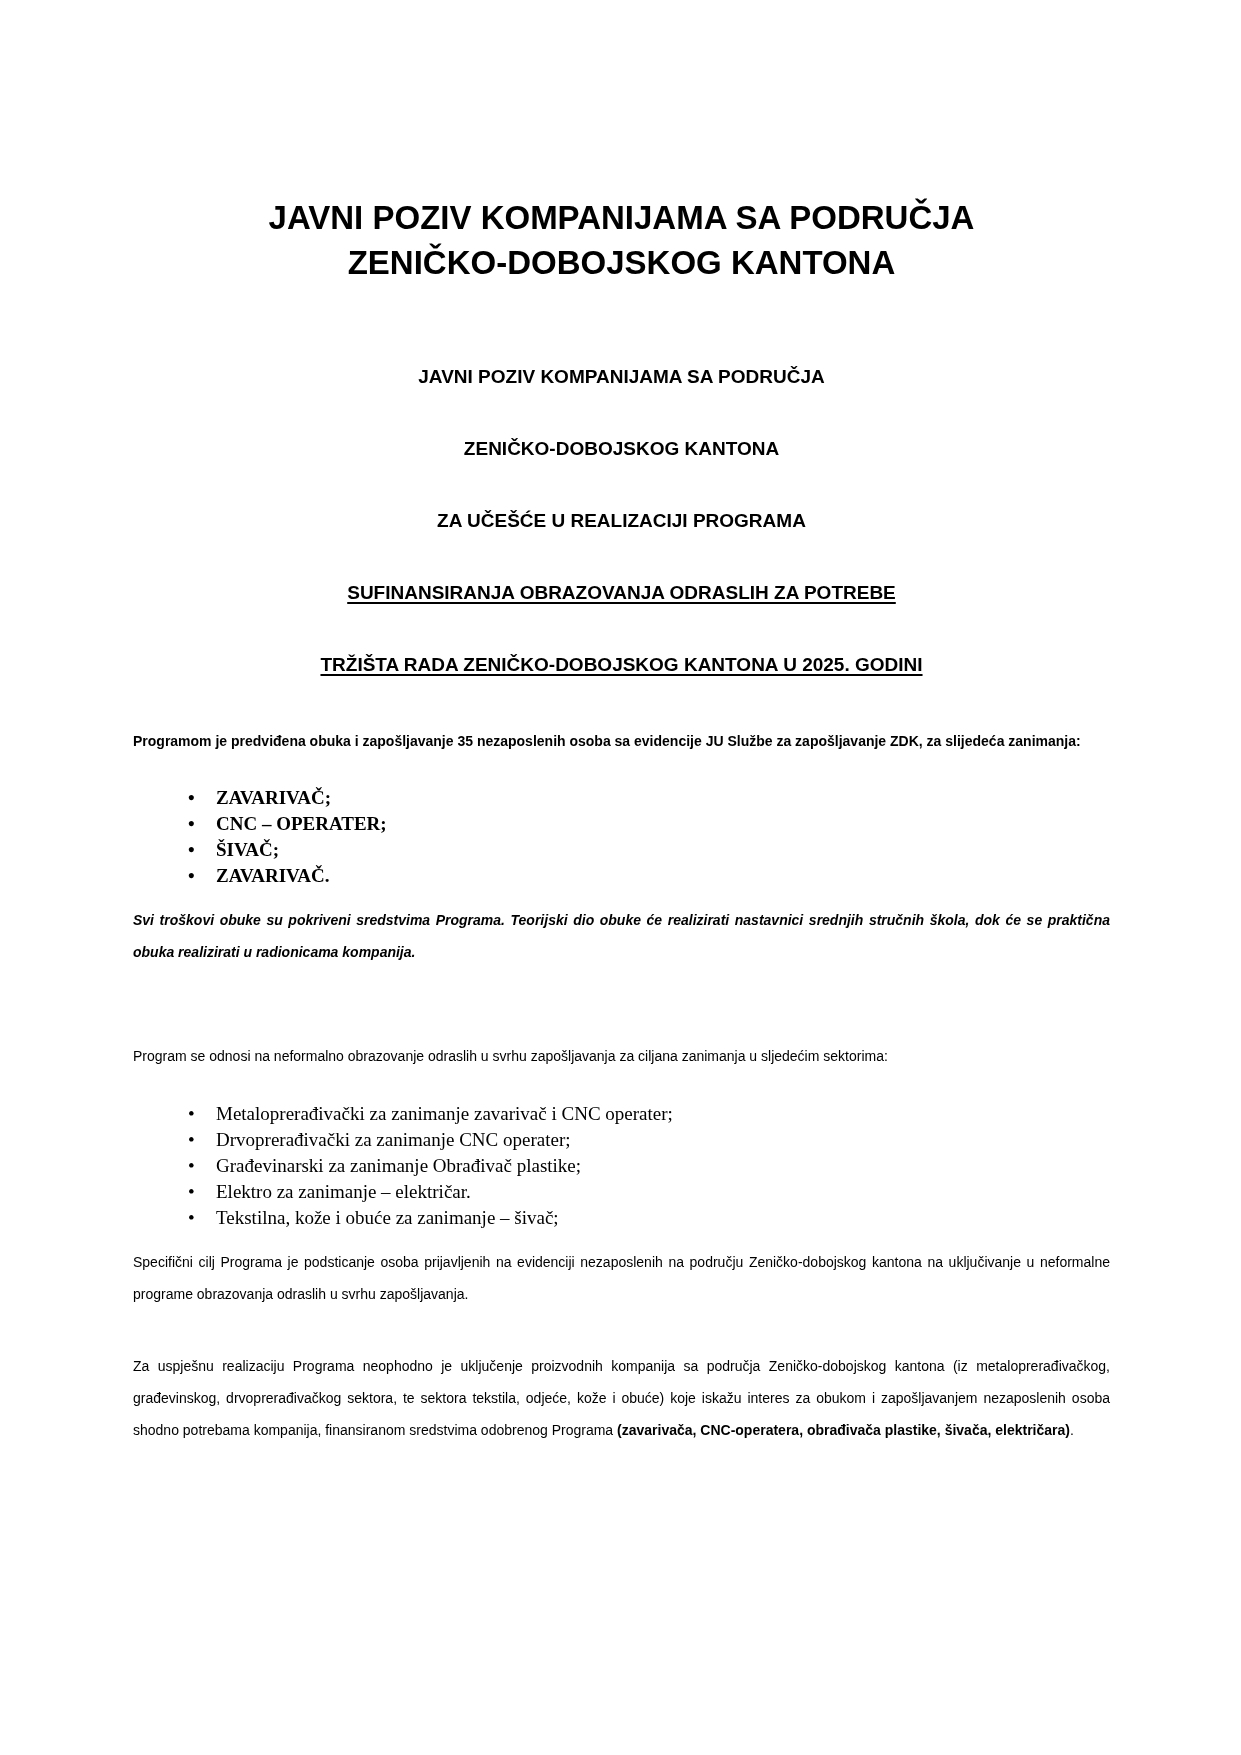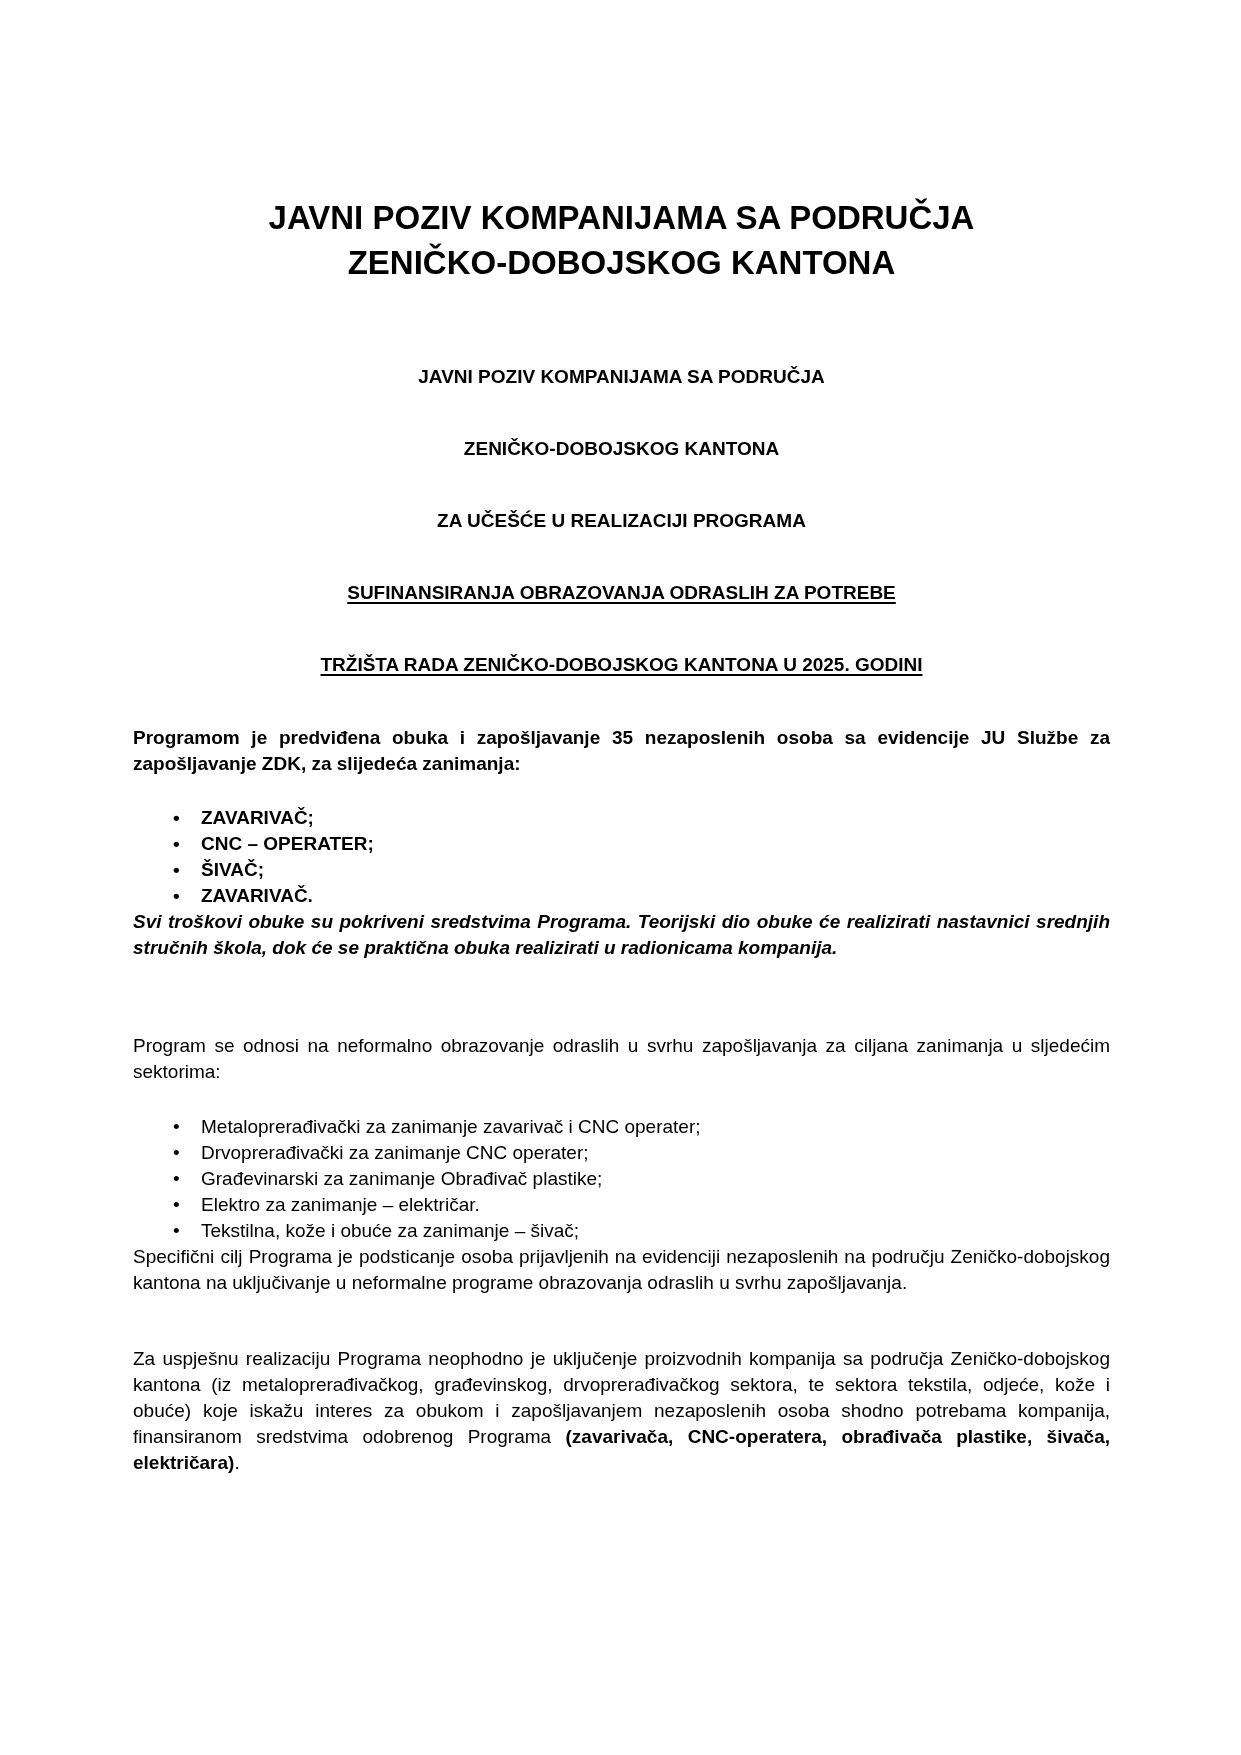--- a/index.html
+++ b/index.html
@@ -35,34 +35,35 @@
     line-height: 24px;
     text-align: center;
     margin: 0 0 48px 0;
   }
   .doc-heading.underlined {
     text-decoration: underline;
     text-decoration-thickness: 2px;
     text-underline-offset: 3px;
   }
   p {
-    font-size: 19px;
-    line-height: 26px;
+    font-size: 14px;
+    line-height: 32px;
     text-align: justify;
     margin: 0;
   }
   p.bold { font-weight: bold; }
   .para-intro   { margin-bottom: 28px; }
   .para-costs   { margin-bottom: 72px; font-style: italic; }
   .para-sectors { margin-bottom: 29px; }
-  .para-goal    { margin-bottom: 50px; }
+  .para-goal    { margin-bottom: 40px; }
   ul.bullet-list {
     list-style: none;
-    margin: 0;
+    margin: 15px;
     padding: 0 0 0 40px;
+    font-family: Liberation Serif, serif;
   }
   ul.bullet-list li {
     position: relative;
     padding-left: 28px;
     font-size: 19px;
     line-height: 26px;
   }
   ul.bullet-list li::before {
     content: "\2022";
     position: absolute;

